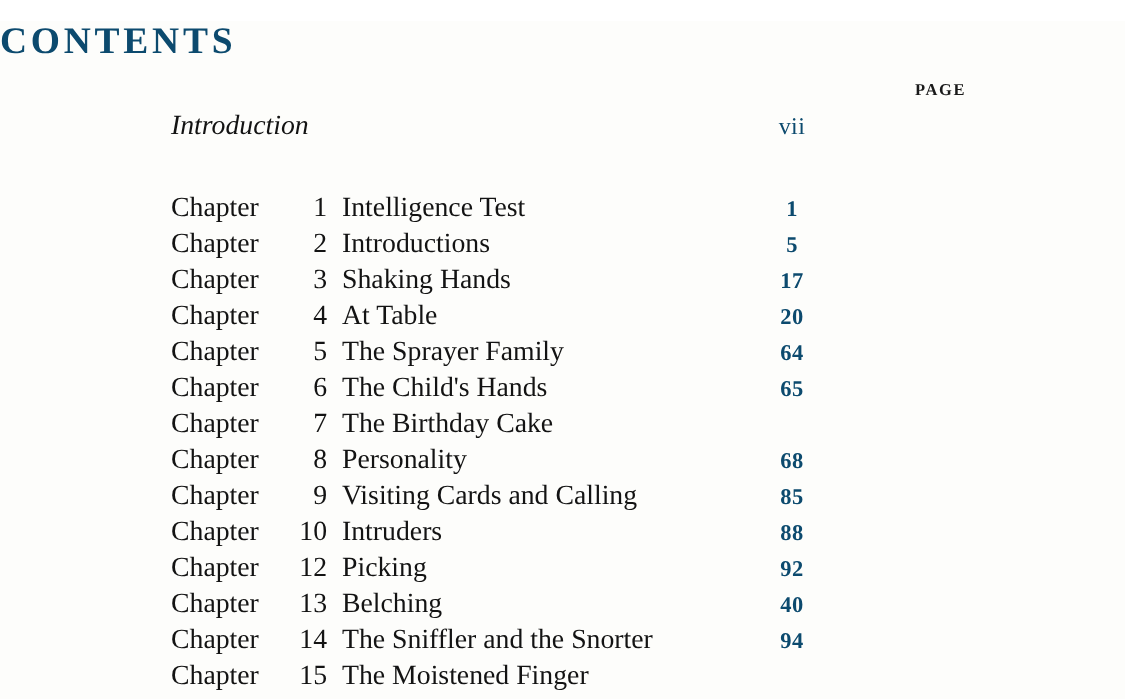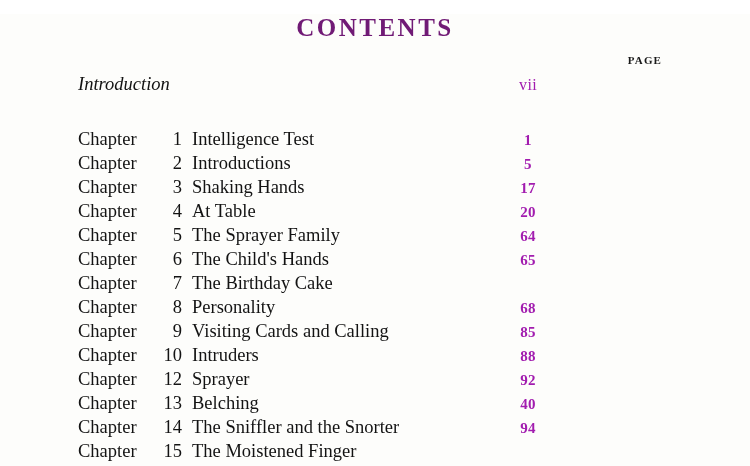--- a/index.html
+++ b/index.html
@@ -14,54 +14,53 @@
     color: #141414;
     overflow: hidden;
   }
   .page {
     position: relative;
     width: 750px;
     height: 466px;
     background: #fdfdfb;
   }
   .title {
-    text-align: center;
     font-family: "Liberation Serif", serif;
     font-size: 25px;
     letter-spacing: 2.5px;
     font-weight: 700;
     margin: 14px 0 0 0;
-    color: #701a75;
+    color: #0c4a6e;
   }
   .page-col-head {
     position: absolute;
     left: 592px;
     top: 40px;
     width: 70px;
-    text-align: right;
+    text-align: center;
     font-size: 11px;
     letter-spacing: 1.1px;
     font-weight: 700;
     color: #1a1a1a;
   }
   .toc {
     position: absolute;
     left: 0;
     top: 58px;
     width: 750px;
   }
   .row {
     display: flex;
     align-items: baseline;
     height: 24px;
     line-height: 24px;
   }
   .label {
     width: 463px;
-    padding-left: 78px;
+    padding-left: 114px;
     box-sizing: border-box;
     font-size: 18.5px;
     white-space: nowrap;
     color: #131313;
   }
   .label .chapter-word {
     display: inline-block;
     width: 74px;
     margin-top: 31px;
   }
@@ -72,21 +71,21 @@
     padding-right: 10px;
   }
   .label .intro {
     font-style: italic;
   }
   .pagenum {
     width: 130px;
     text-align: center;
     font-size: 15px;
     font-weight: 700;
-    color: #a21caf;
+    color: #0c4a6e;
     letter-spacing: 0.3px;
   }
   .row.intro-row .pagenum {
     font-weight: 400;
     font-size: 16px;
   }
 </style>
 </head>
 <body>
 
@@ -170,21 +169,21 @@
     <div class="row">
       <div class="label">
         <span class="chapter-word">Chapter</span><span class="num">10</span><span>Intruders</span>
       </div>
       <div class="pagenum">88</div>
     </div>
 
 
     <div class="row">
       <div class="label">
-        <span class="chapter-word">Chapter</span><span class="num">12</span><span>Sprayer</span>
+        <span class="chapter-word">Chapter</span><span class="num">12</span><span>Picking</span>
       </div>
       <div class="pagenum">92</div>
     </div>
 
     <div class="row">
       <div class="label">
         <span class="chapter-word">Chapter</span><span class="num">13</span><span>Belching</span>
       </div>
       <div class="pagenum">40</div>
     </div>

